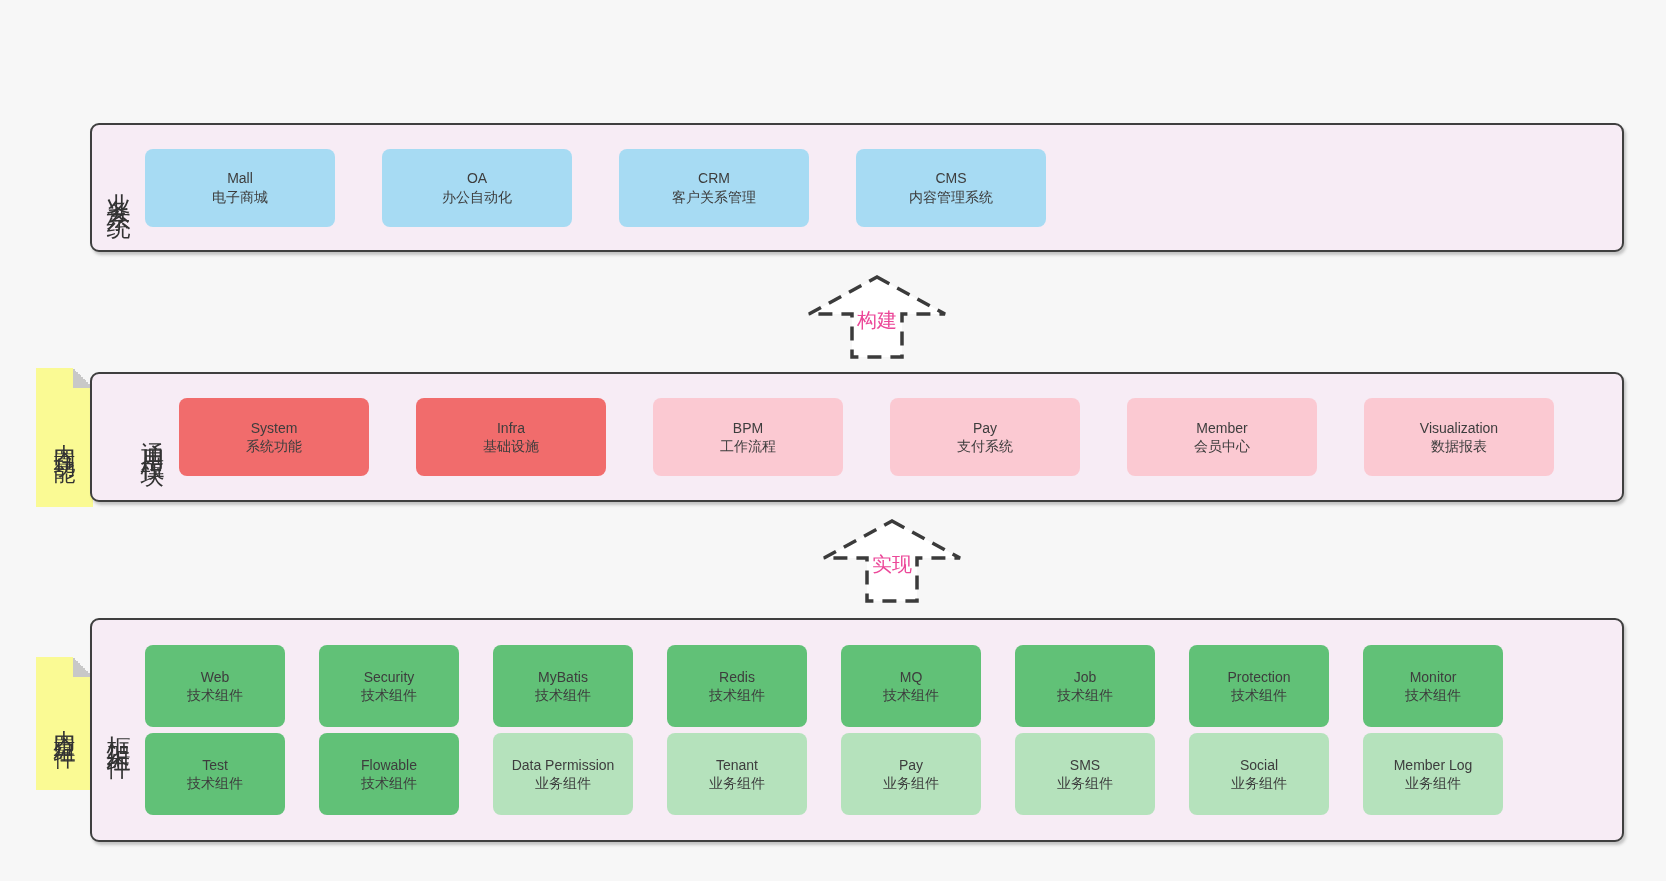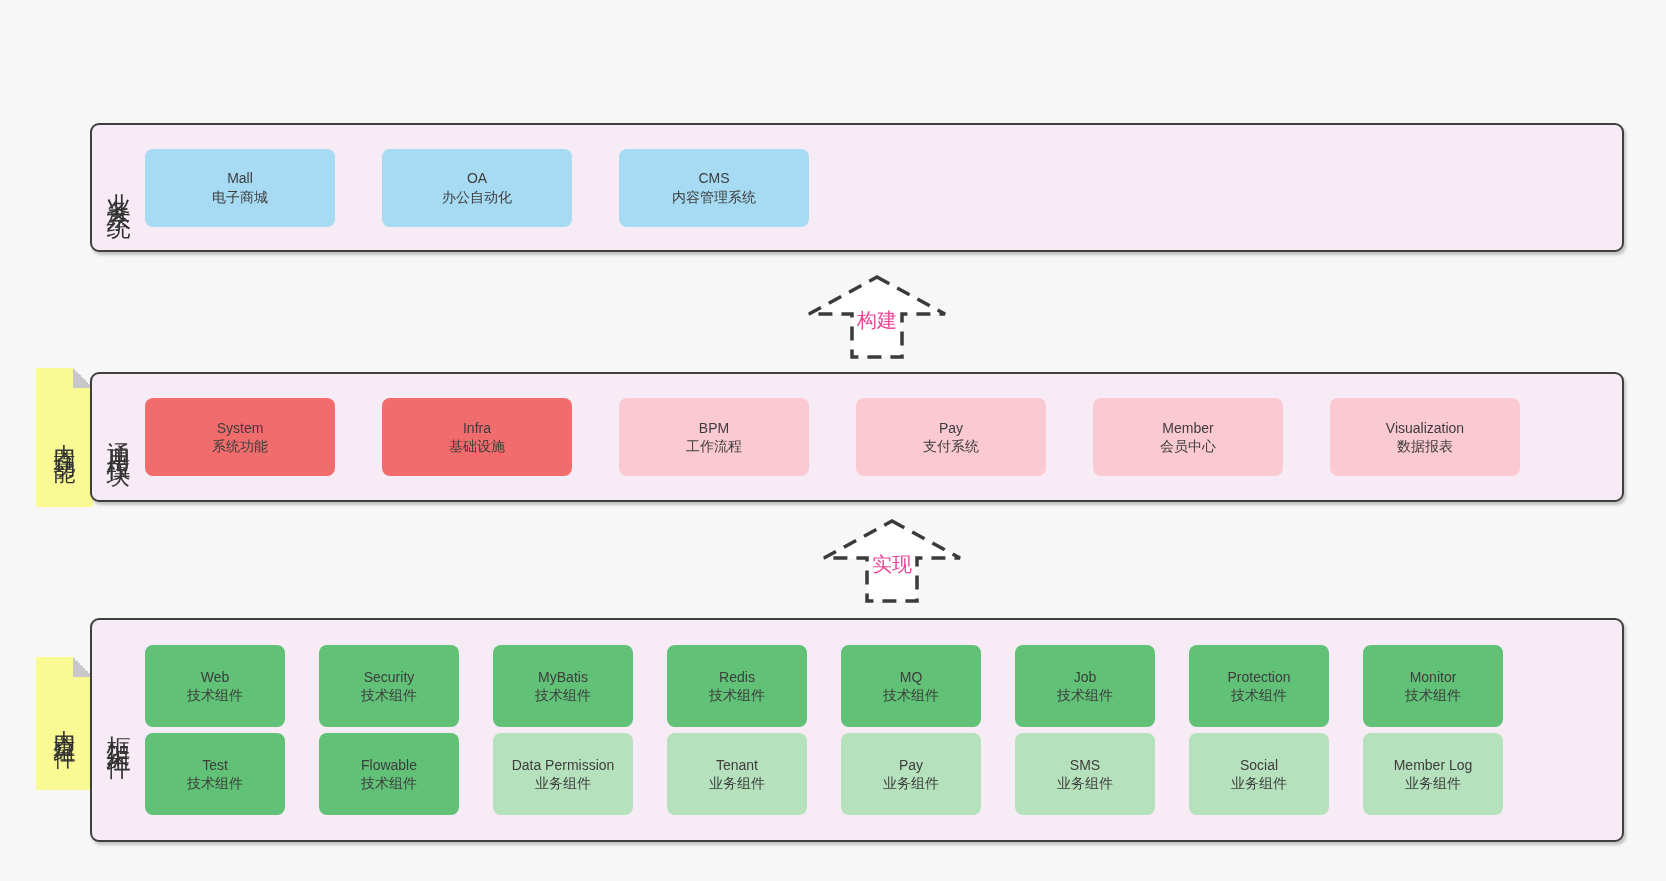--- a/index.html
+++ b/index.html
@@ -21,21 +21,21 @@
     width: 1534px;
     background: var(--c-band-bg);
     border: 2px solid var(--c-band-border);
     border-radius: 9px;
     box-shadow: 2px 3px 3px rgba(100,100,100,.35);
     display: flex;
     box-sizing: border-box;
     z-index: 2;
   }
   .band-1 { top: 123px; height: 129px; }
-  .band-2 { top: 372px; height: 130px; }
+  .band-2 { top: 372px; height: 130px; padding-left: 34px; }
   .band-3 { top: 618px; height: 224px; }
 
   .band-label {
     width: 53px;
     flex: 0 0 53px;
     display: flex;
     align-items: center;
     justify-content: center;
     writing-mode: vertical-rl;
     text-orientation: upright;
@@ -144,20 +144,24 @@
     <div class="band-content">
       <div class="box c-blue">
         <span>Mall</span>
         <span>电子商城</span>
       </div>
       <div class="box c-blue">
         <span>OA</span>
         <span>办公自动化</span>
       </div>
       <div class="box c-blue">
+        <span>CRM</span>
+        <span>客户关系管理</span>
+      </div>
+      <div class="box c-blue">
         <span>CMS</span>
         <span>内容管理系统</span>
       </div>
     </div>
   </div>
 
   <div class="arrow-wrap arrow-1">
     <svg viewBox="0 0 142 86">
       <polygon points="71,3 139,40 96,40 96,83 46,83 46,40 3,40" fill="#ffffff" stroke="#3b3b3b" stroke-width="3.5" stroke-dasharray="14 9" stroke-linejoin="miter"></polygon>
     </svg>

